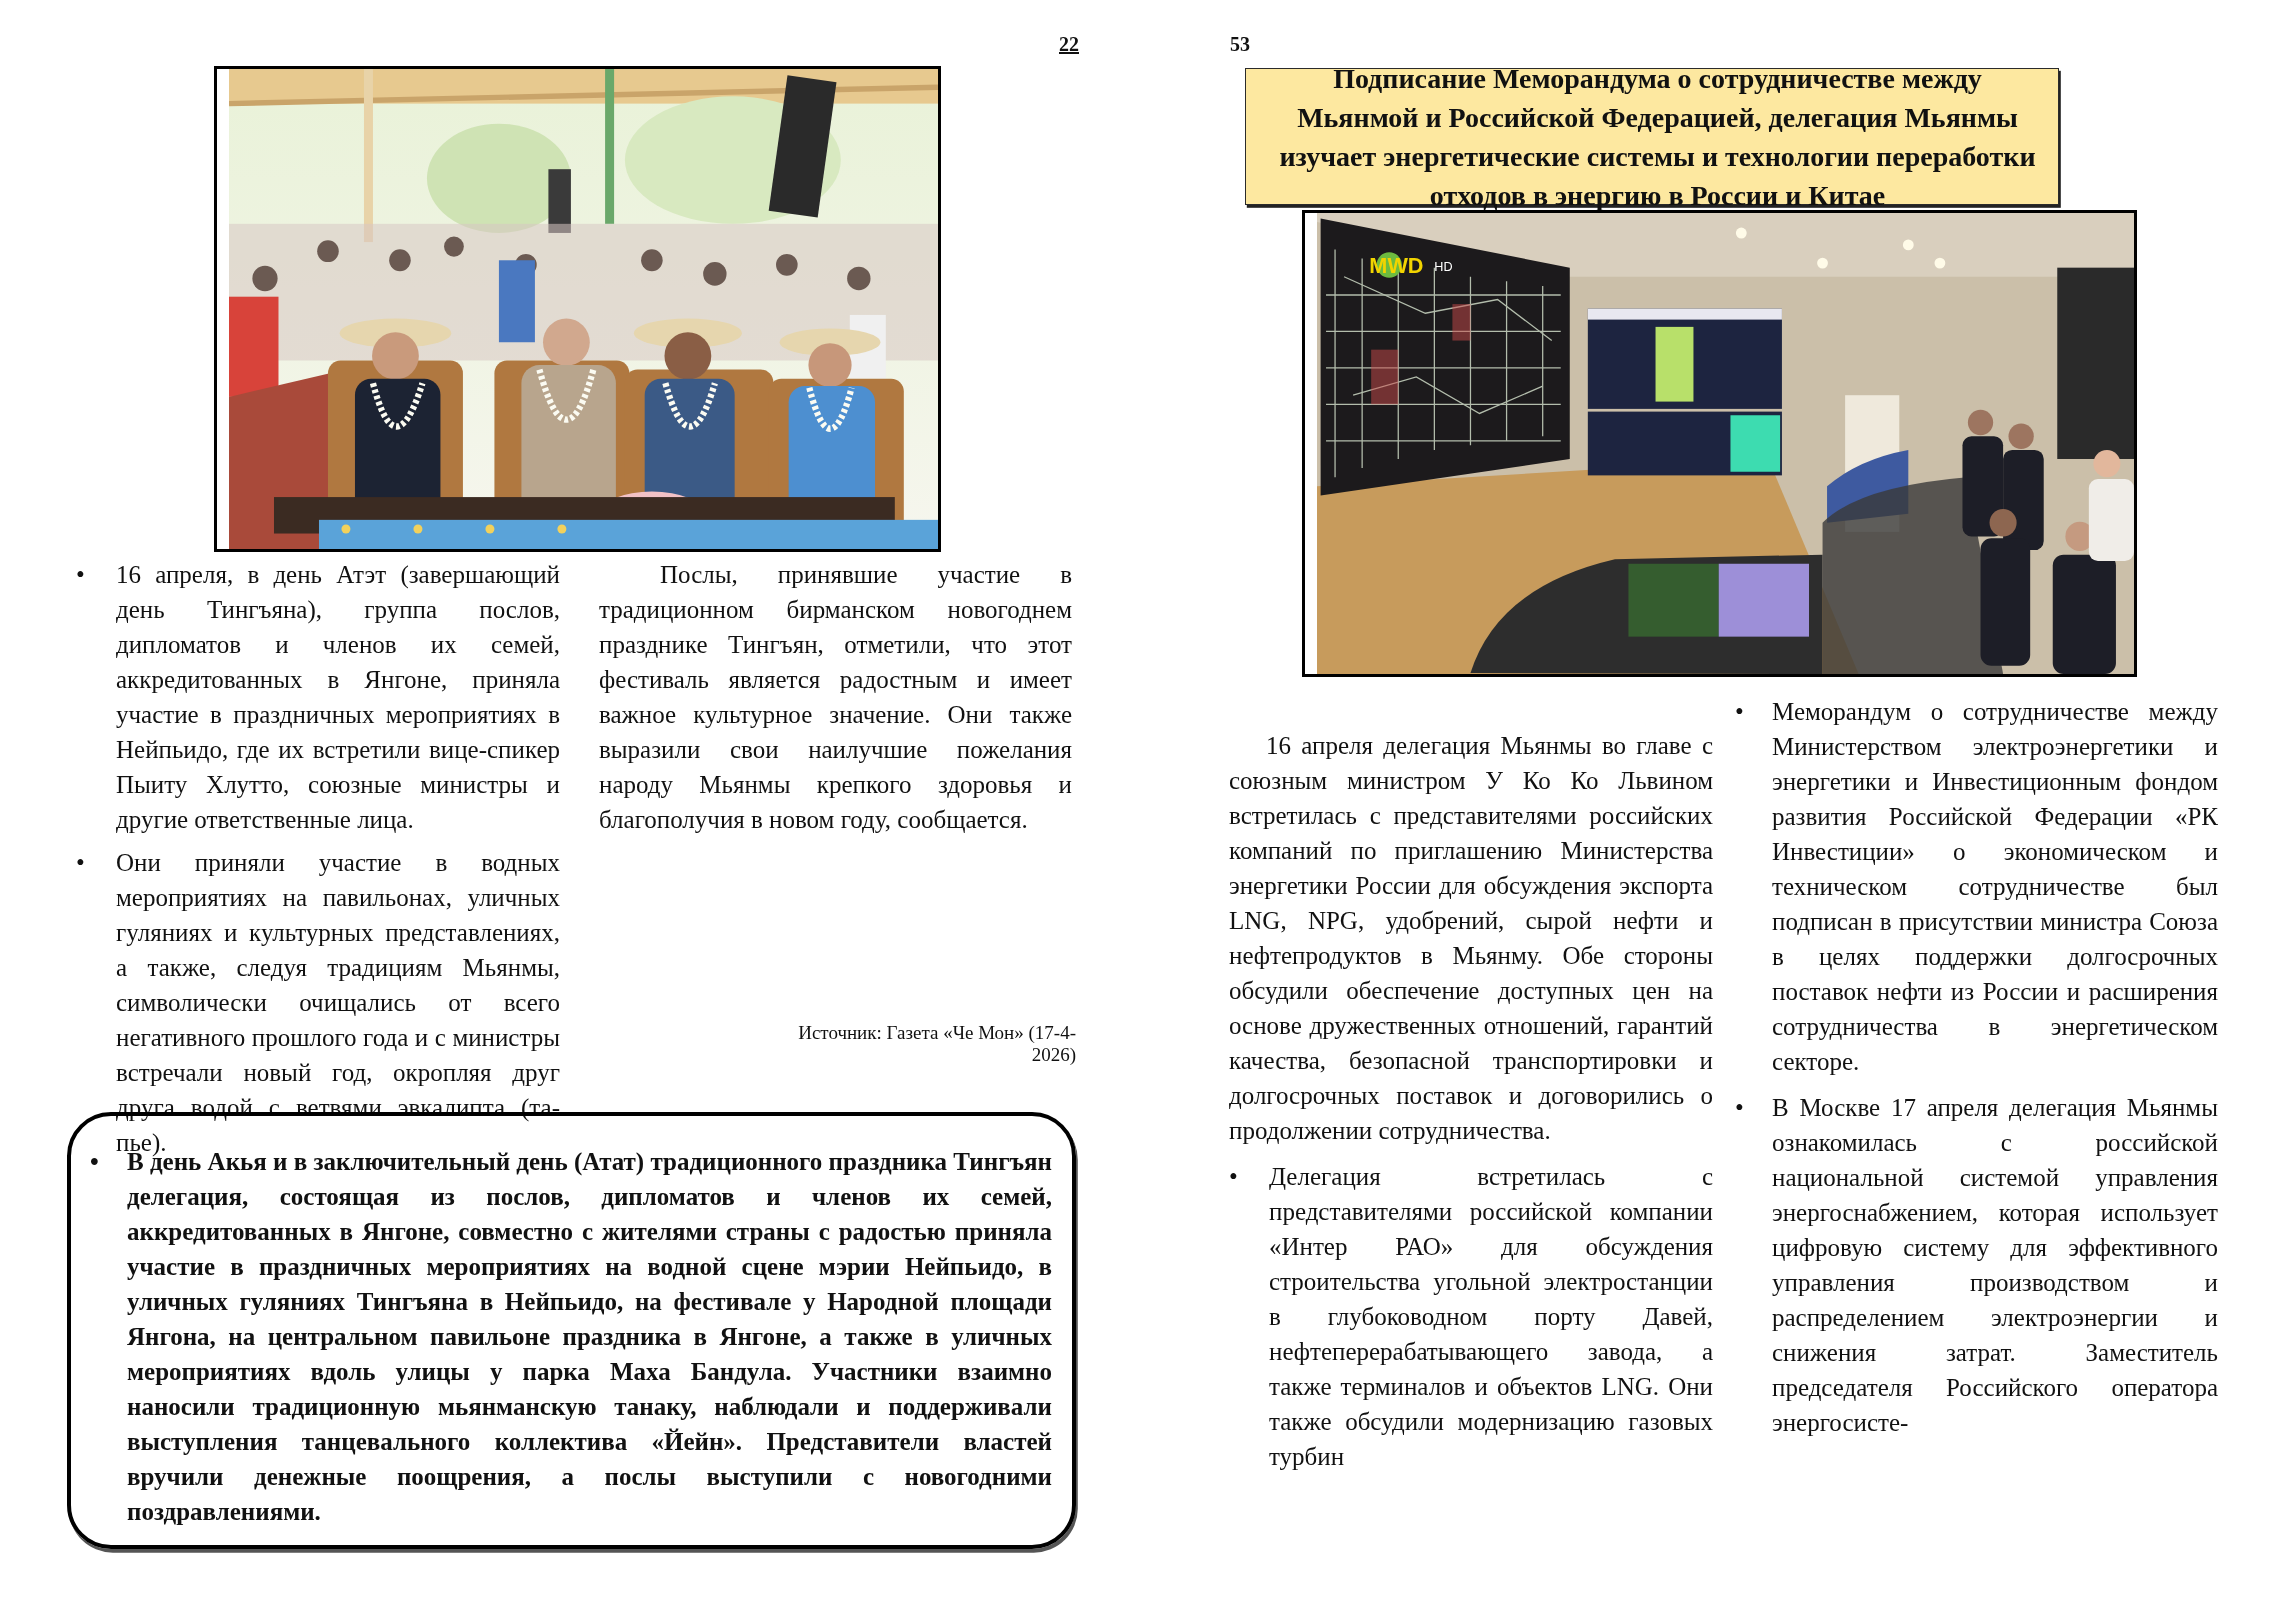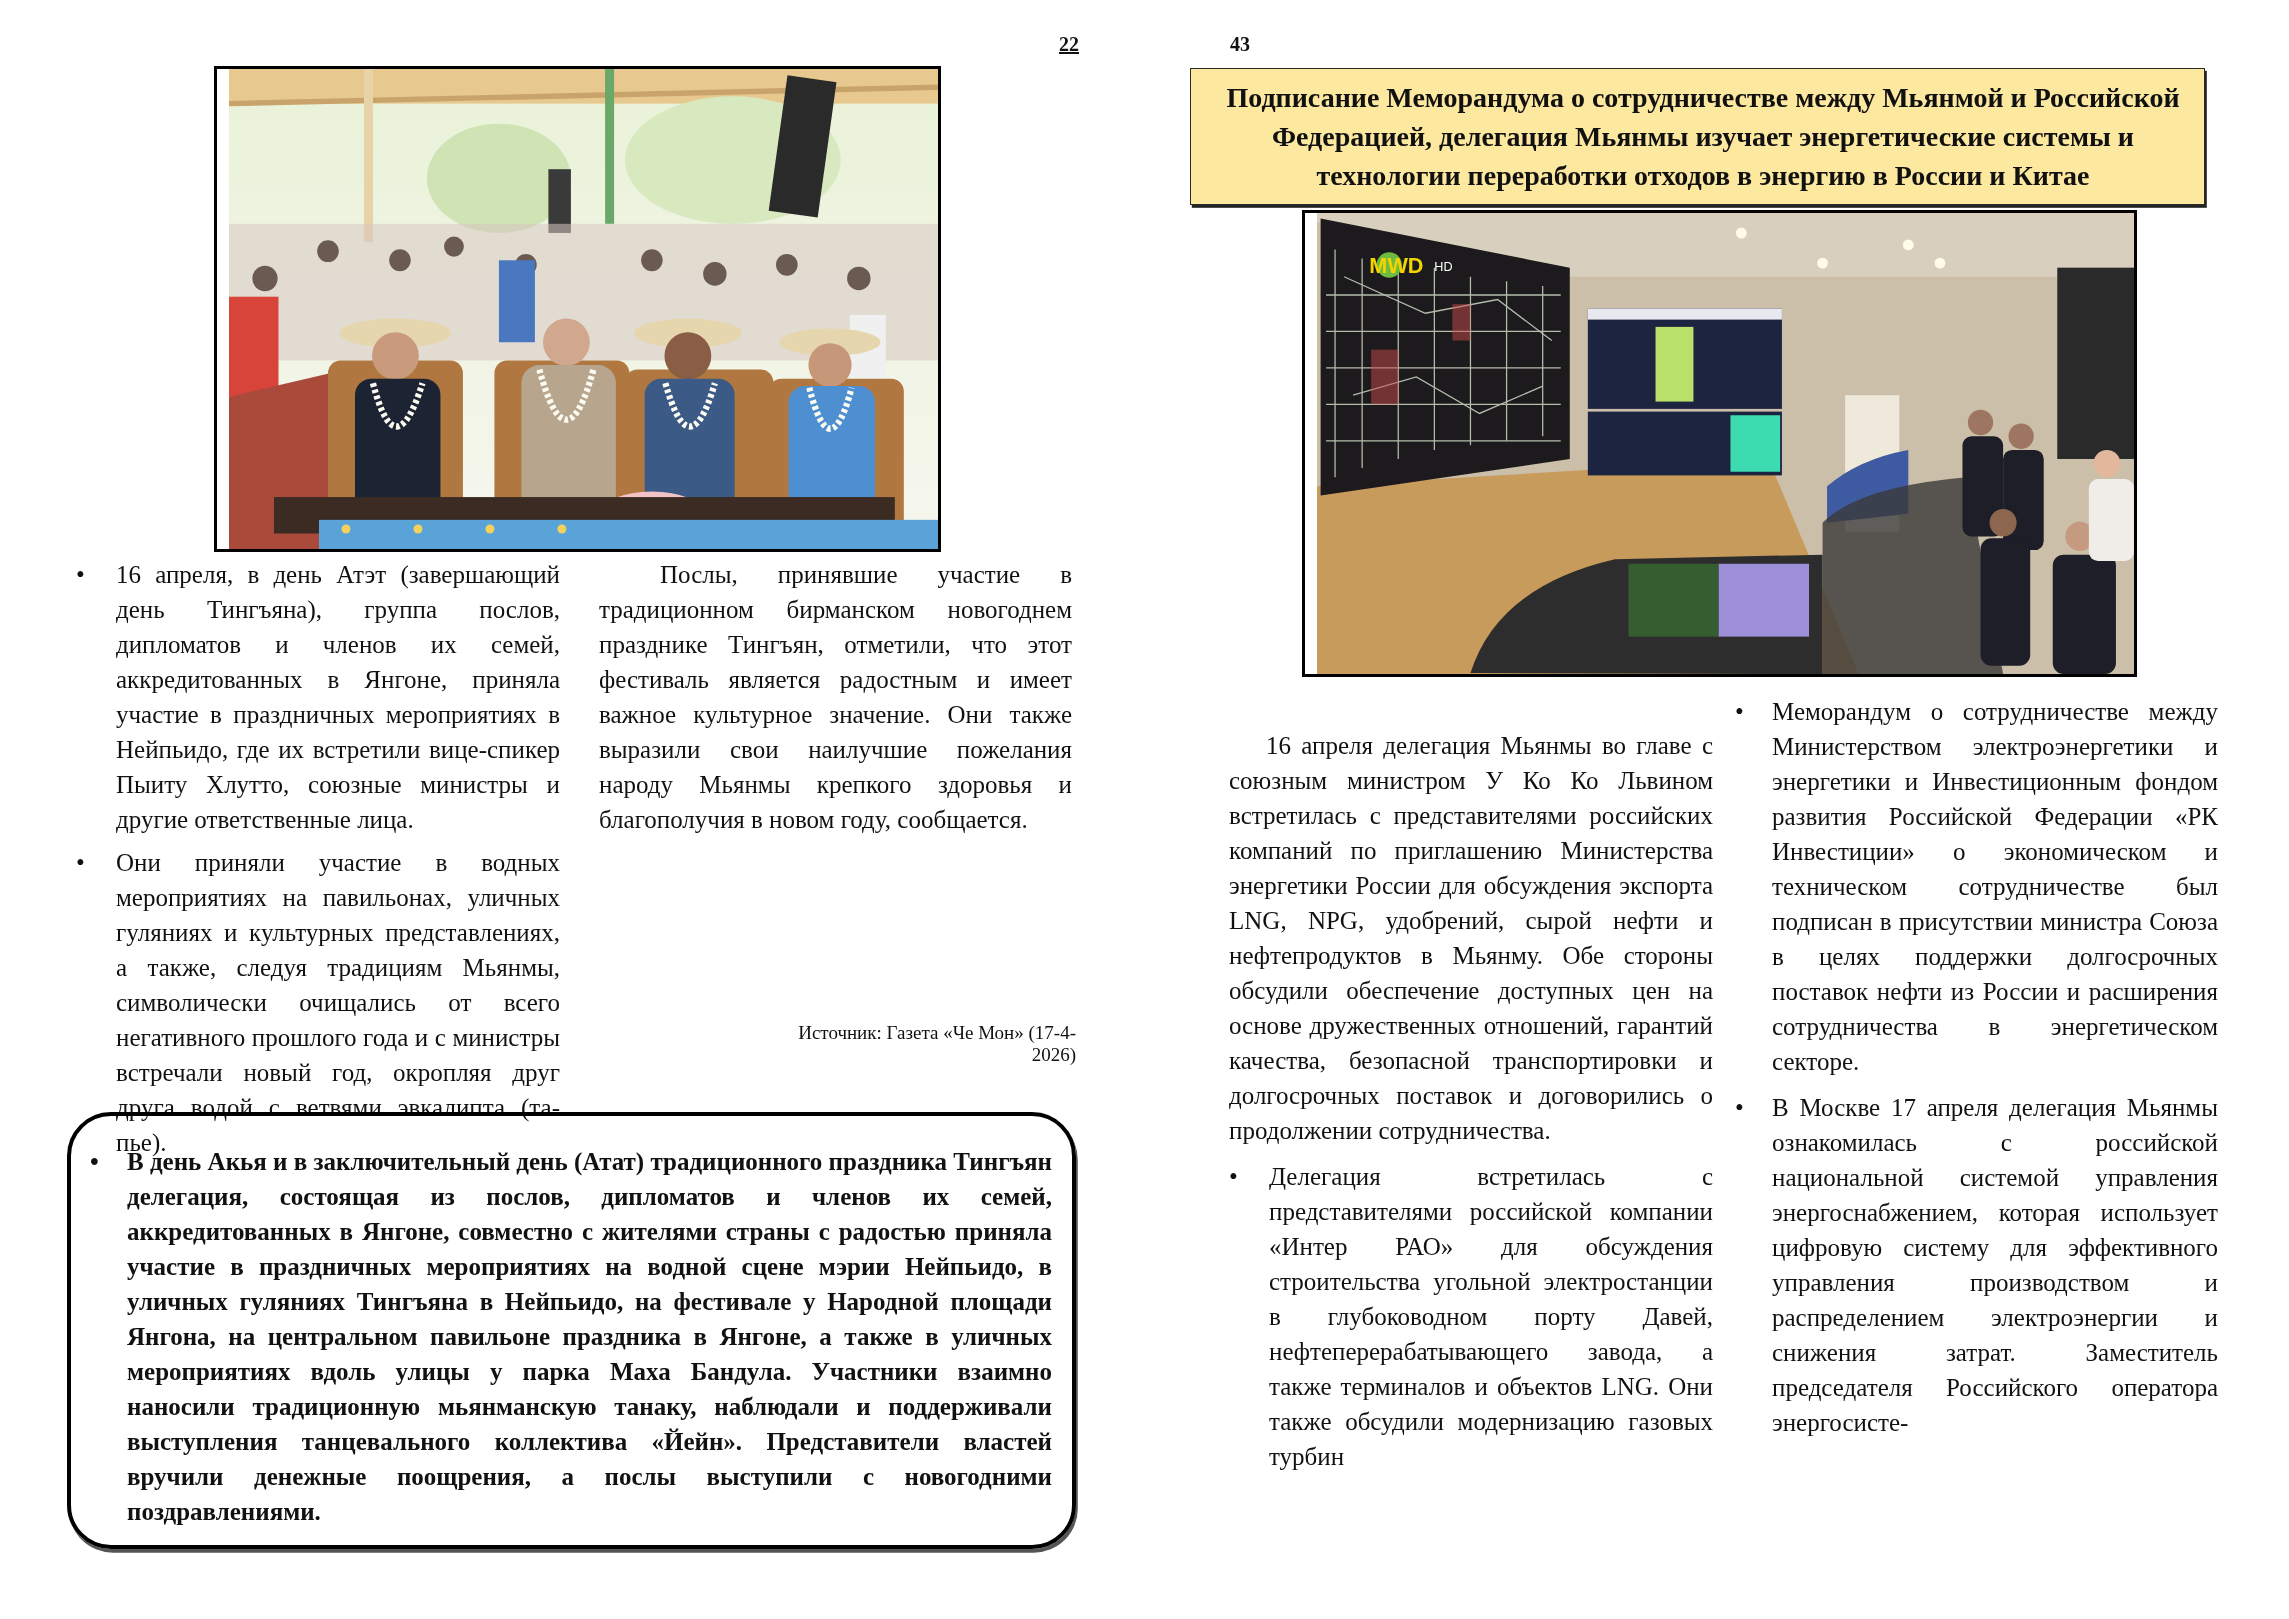--- a/index.html
+++ b/index.html
@@ -147,23 +147,23 @@
 <div class="abs source" style="left:762px; top:1022px; width:314px; text-align:right;">Источник: Газета «Че Мон» (17-4-2026)</div>
 
 <div class="abs round-box" style="left:67px; top:1112px; width:1009px; height:437px;"></div>
 <div class="abs round-text" style="left:90px; top:1144px; width:962px;">
   <div style="position:relative; padding-left:37px;">
     <span class="dot">•</span>
     <span>В день Акья и в заключительный день (Атат) традиционного праздника Тингъян делегация, состоящая из послов, дипломатов и членов их семей, аккредитованных в Янгоне, совместно с жителями страны с радостью приняла участие в праздничных мероприятиях на водной сцене мэрии Нейпьидо, в уличных гуляниях Тингъяна в Нейпьидо, на фестивале у Народной площади Янгона, на центральном павильоне праздника в Янгоне, а также в уличных мероприятиях вдоль улицы у парка Маха Бандула. Участники взаимно наносили традиционную мьянманскую танаку, наблюдали и поддерживали выступления танцевального коллектива «Йейн». Представители властей вручили денежные поощрения, а послы выступили с новогодними поздравлениями.</span>
   </div>
 </div>
 
-<div class="abs page-num" style="left:1230px; top:33px;">43</div>
-
-<div class="abs title-box" style="left:1190px; top:68px; width:1015px; height:137px;padding-left:24px;">
+<div class="abs page-num" style="left:1230px; top:33px;">53</div>
+
+<div class="abs title-box" style="left:1245px; top:68px; width:814px; height:137px;padding-left:24px;">
   <span>Подписание Меморандума о сотрудничестве между Мьянмой и Российской Федерацией, делегация Мьянмы изучает энергетические системы и технологии переработки отходов в энергию в России и Китае</span>
 </div>
 
 <div class="abs photo" style="left:1302px; top:210px; width:835px; height:467px;" title="Energy grid control room with large wall schematic display, data screens and curved operator consoles; delegation members in suits">
   <svg viewBox="0 0 905 506" preserveAspectRatio="none">
     <rect width="905" height="506" fill="#cbbfa9"></rect>
 
     <polygon points="0,0 905,0 905,70 280,70 0,10" fill="#d9cfbe"></polygon>
     <g fill="#fffbe8">
         <circle cx="470" cy="22" r="6"></circle>

